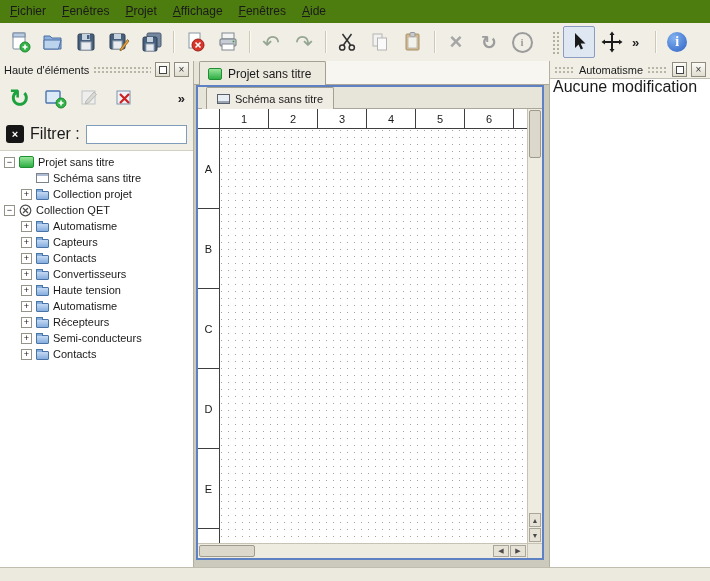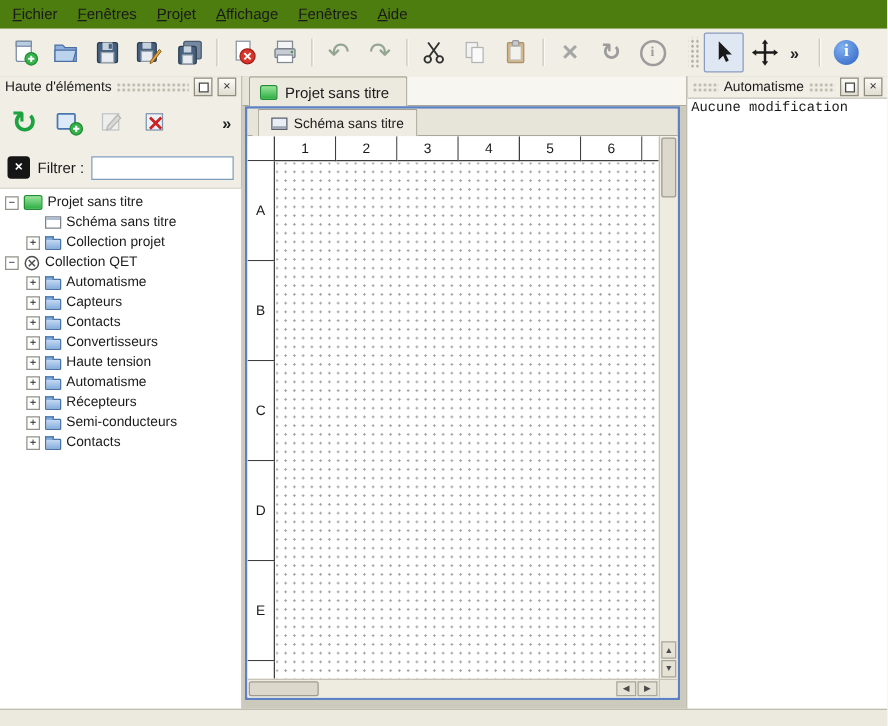--- a/index.html
+++ b/index.html
@@ -32,21 +32,21 @@
   .float-square{width:6px;height:6px;border:1px solid #444;background:#fff;}
 
   
   .left-dock{position:absolute;left:0;top:61px;width:193px;bottom:14px;background:#f0eee5;border-right:1px solid #b3b0a2;display:flex;flex-direction:column;}
   .panel-toolbar{height:40px;display:flex;align-items:center;gap:8px;padding:0 6px;flex:0 0 auto;}
   .ptbtn{width:27px;height:27px;display:flex;align-items:center;justify-content:center;}
   .g-reload{font-size:25px;font-weight:bold;color:#1ca23e;line-height:1;}
   .panel-overflow{margin-left:auto;font-size:13px;font-weight:bold;color:#222;padding-right:2px;}
   .filter-row{height:32px;display:flex;align-items:center;gap:6px;padding:0 6px;flex:0 0 auto;}
   .filter-clear{width:18px;height:18px;border-radius:3px;background:#151515;color:#fff;font-size:11px;font-weight:bold;display:flex;align-items:center;justify-content:center;line-height:1;}
-  .filter-label{font-size:12px;}
+  .filter-label{font-size:16px;}
   .filter-input{flex:1;min-width:0;height:19px;border:1px solid #7f9db9;background:#fff;font:11px "Liberation Sans",sans-serif;padding:1px 3px;box-sizing:border-box;}
 
   .tree{flex:1;background:#fff;border-top:1px solid #d4d1c4;padding-top:3px;overflow:hidden;}
   .tree-row{height:16px;display:flex;align-items:center;gap:4px;font-size:11px;padding-left:4px;white-space:nowrap;}
   .tree-row.lvl1{padding-left:21px;}
   .expander{flex:0 0 11px;width:11px;height:11px;box-sizing:border-box;border:1px solid #939389;background:#fff;font-size:9px;line-height:8px;text-align:center;color:#222;}
   .expander.spacer{visibility:hidden;}
   .ticon{flex:0 0 auto;display:inline-block;}
   .icon-project{width:13px;height:10px;border:1px solid #1f8f31;border-radius:2px;background:linear-gradient(#97e59b,#2fae44);}
   .icon-schema{width:13px;height:10px;border:1px solid #7c828c;background:#fff;position:relative;box-sizing:border-box;}
@@ -87,21 +87,21 @@
   .vbtn{height:14px;margin:1px 1px 0 1px;display:flex;align-items:center;justify-content:center;font-size:7px;color:#4a4a4a;background:#e6e3d6;border:1px solid #a8a59a;box-sizing:border-box;}
   .hscroll{position:absolute;left:0;bottom:0;right:15px;height:15px;background:#eeece1;border-top:1px solid #c6c3b4;box-sizing:border-box;}
   .hthumb{position:absolute;left:1px;top:1px;bottom:1px;width:54px;background:#dcd9cc;border:1px solid #9e9b8e;border-radius:2px;}
   .hbtns{position:absolute;right:1px;top:1px;bottom:1px;display:flex;}
   .hbtn{width:16px;margin-left:1px;display:flex;align-items:center;justify-content:center;font-size:7px;color:#4a4a4a;background:#e6e3d6;border:1px solid #a8a59a;box-sizing:border-box;}
   .scroll-corner{position:absolute;right:0;bottom:0;width:15px;height:15px;background:#e9e7db;border-left:1px solid #c6c3b4;border-top:1px solid #c6c3b4;box-sizing:border-box;}
 
   
   .right-dock{position:absolute;right:0;top:61px;width:161px;bottom:14px;background:#f0eee5;border-left:1px solid #b3b0a2;display:flex;flex-direction:column;box-sizing:border-box;}
   .undo-list{flex:1;background:#fff;border-top:1px solid #c2bfb2;}
-  .undo-empty{height:16px;display:flex;align-items:center;padding-left:3px;font-size:11px;font-family:Liberation Mono, monospace;}
+  .undo-empty{height:16px;display:flex;align-items:center;padding-left:3px;font-size:16px;}
 
   .statusbar{position:absolute;left:0;bottom:0;right:0;height:14px;background:#eceadf;border-top:1px solid #c0bdae;box-sizing:border-box;}
 </style>
 </head>
 <body>
 
 <div class="app">
 
   <div class="menubar">
     <div class="menu-item">Fichier</div>

